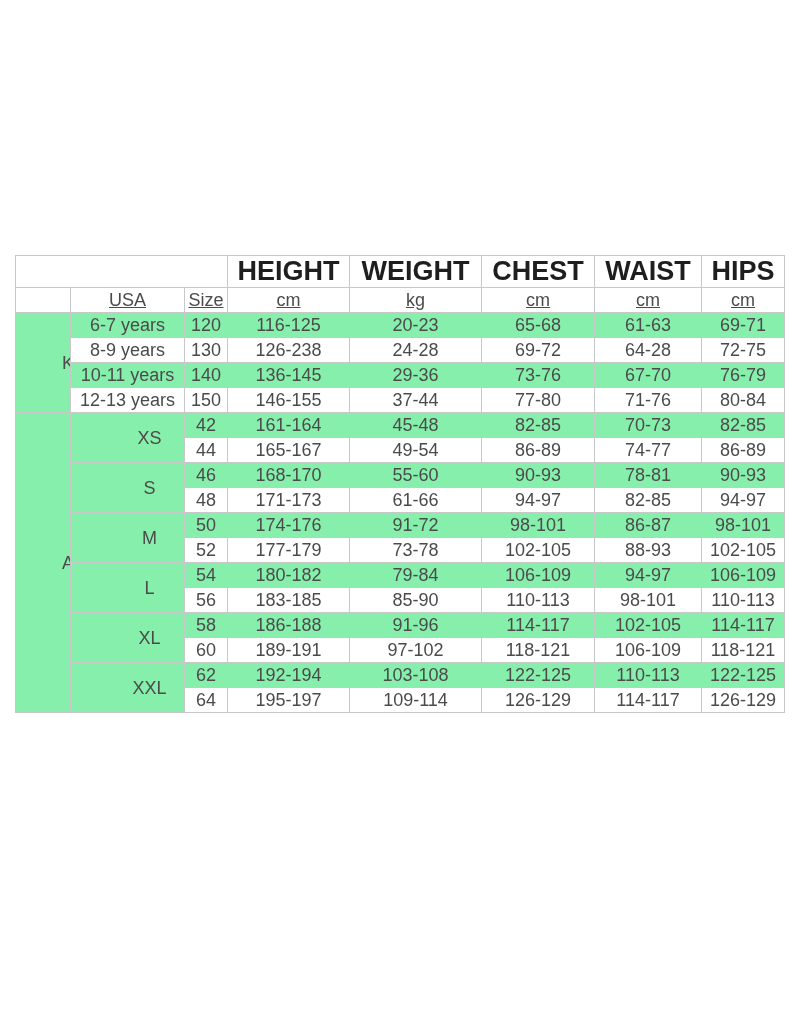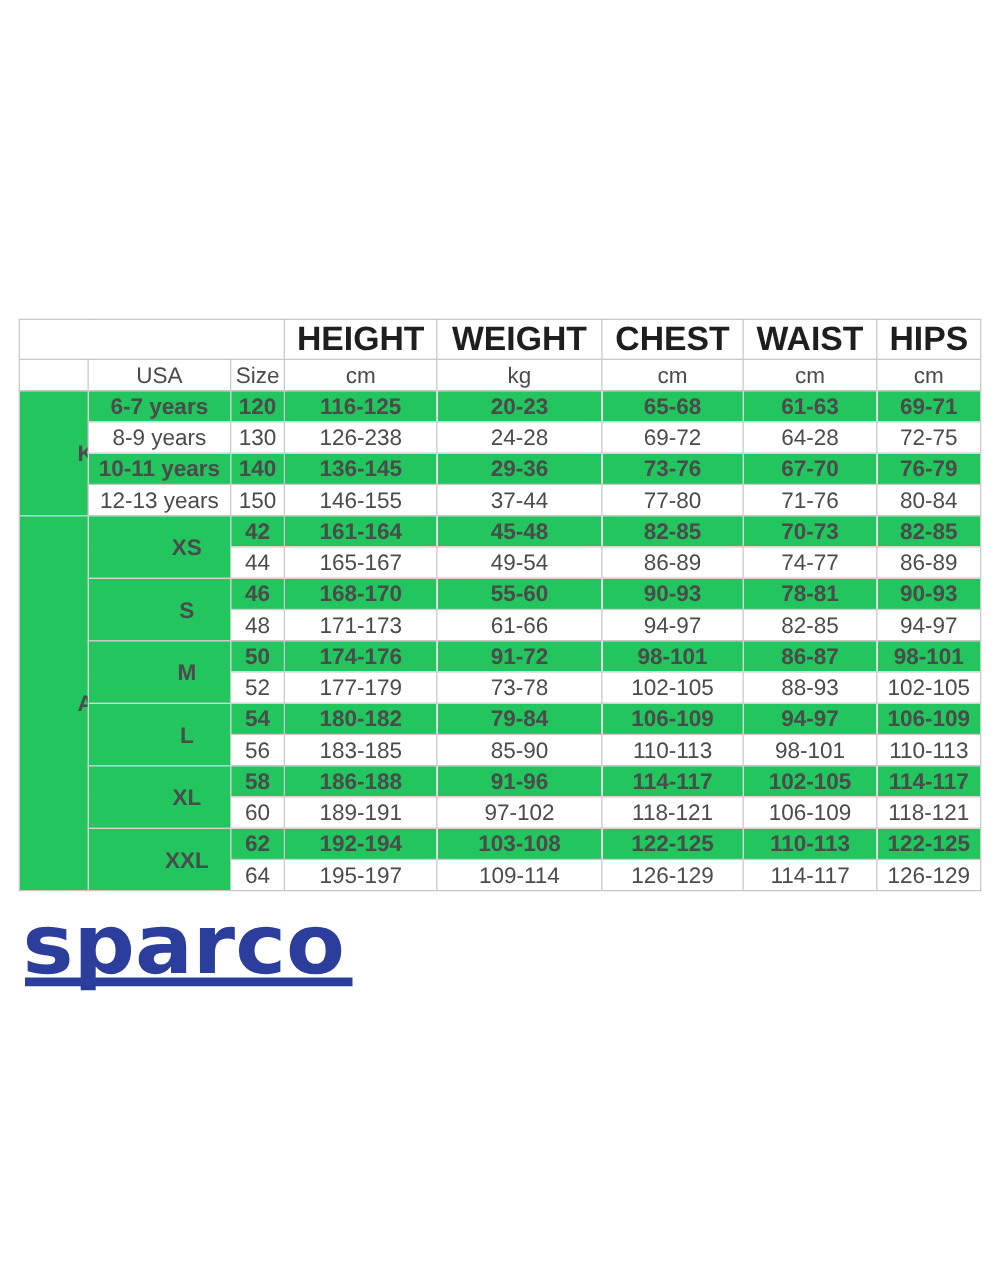--- a/index.html
+++ b/index.html
@@ -34,22 +34,22 @@
     overflow: hidden;
     background: #ffffff;
   }
   table.size-chart tr.hdr td {
     font-size: 27px;
     font-weight: 700;
     color: #1e1e1e;
     height: 32px;
     letter-spacing: 0;
   }
-  table.size-chart tr.units td { height: 25px; }
-  table.size-chart tr.g td { background: #22c55e; font-weight: bold; }
+  table.size-chart tr.units td { height: 25px; text-decoration: underline; }
+  table.size-chart tr.g td { background: #86efac; }
   table.size-chart td.m { background: #eaeaea; padding-left: 46px; }
   .logo {
     position: absolute;
     left: 18px;
     top: 724px;
     width: 300px;
     height: 80px;
   }
 </style>
 </head>
@@ -227,20 +227,14 @@
       <td>64</td>
       <td>195-197</td>
       <td>109-114</td>
       <td>126-129</td>
       <td>114-117</td>
       <td>126-129</td>
     </tr>
   </tbody>
     </table>
 
-  <div class="logo">
-    <svg width="300" height="80" viewBox="0 0 300 80">
-      <text x="0" y="54" font-family="DejaVu Sans, sans-serif" font-size="66" font-weight="bold" fill="#2b3e9b" textLength="258" lengthAdjust="spacingAndGlyphs">sparco</text>
-      <rect x="2" y="58" width="262" height="7" fill="#2b3e9b"></rect>
-    </svg>
-  </div>
 
 </div>
 
 </body></html>

